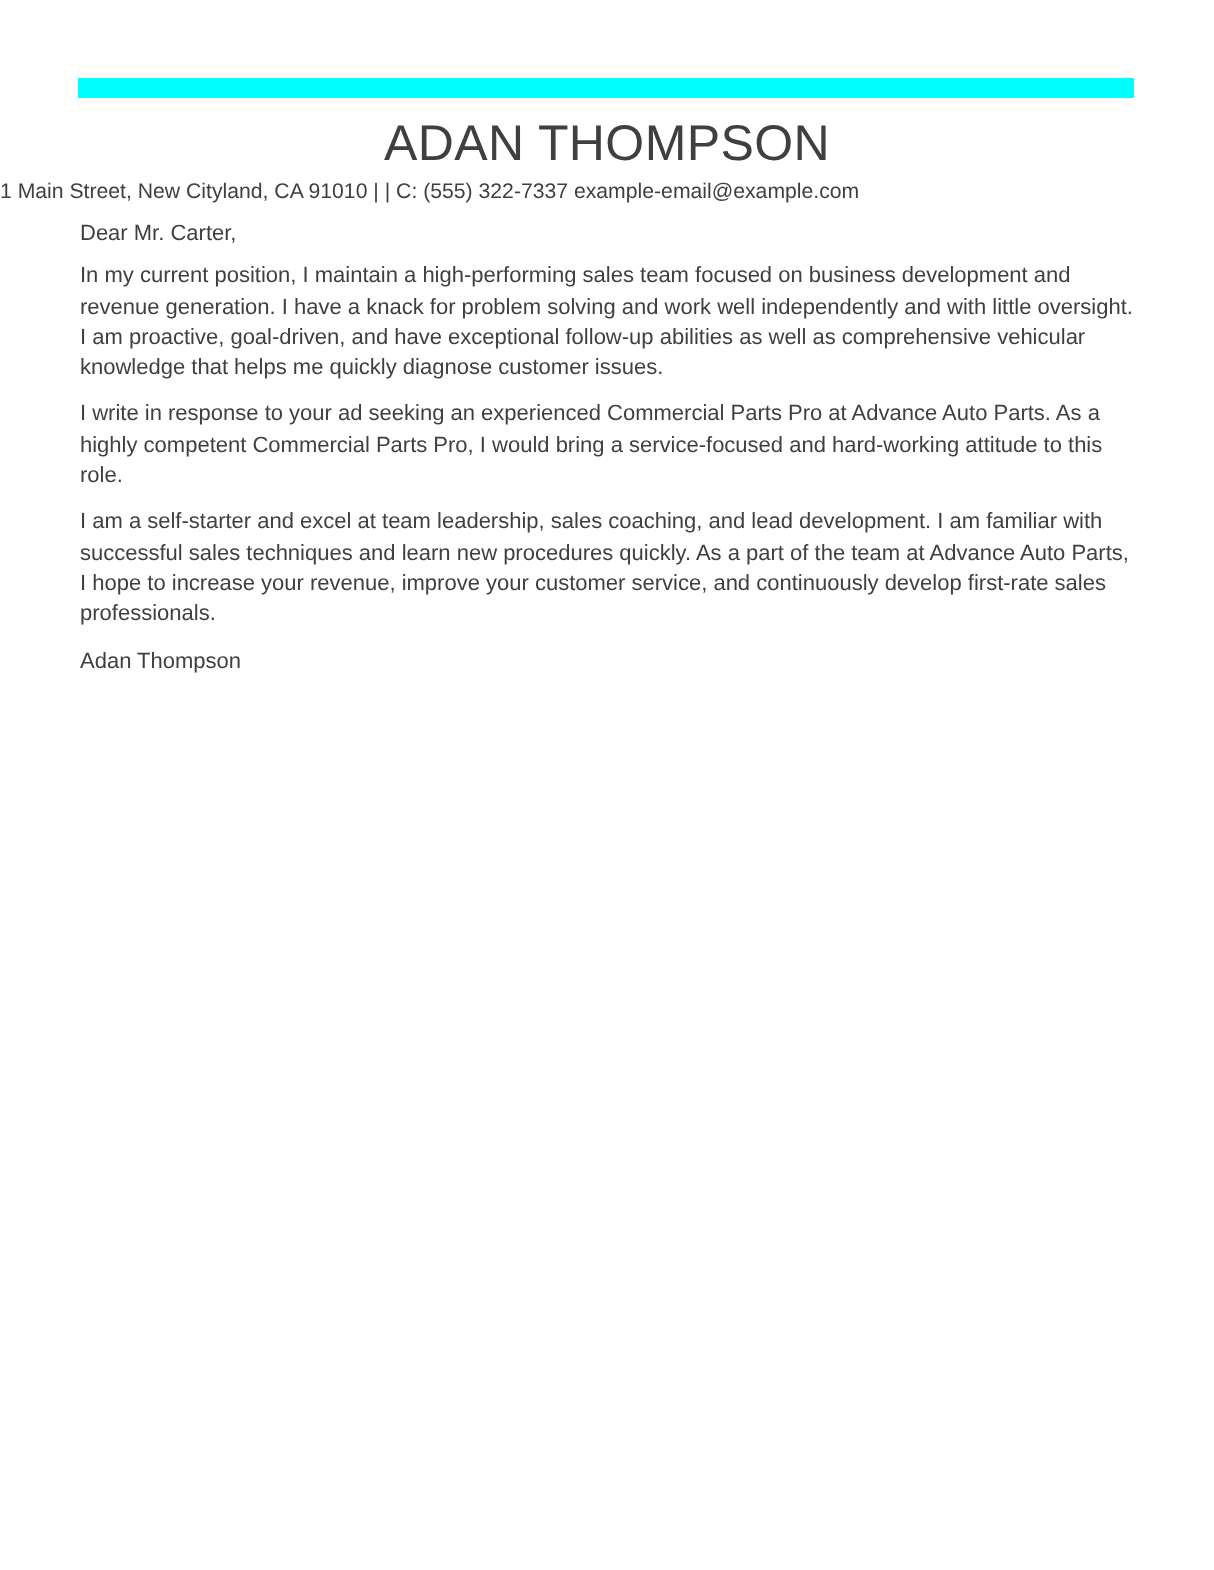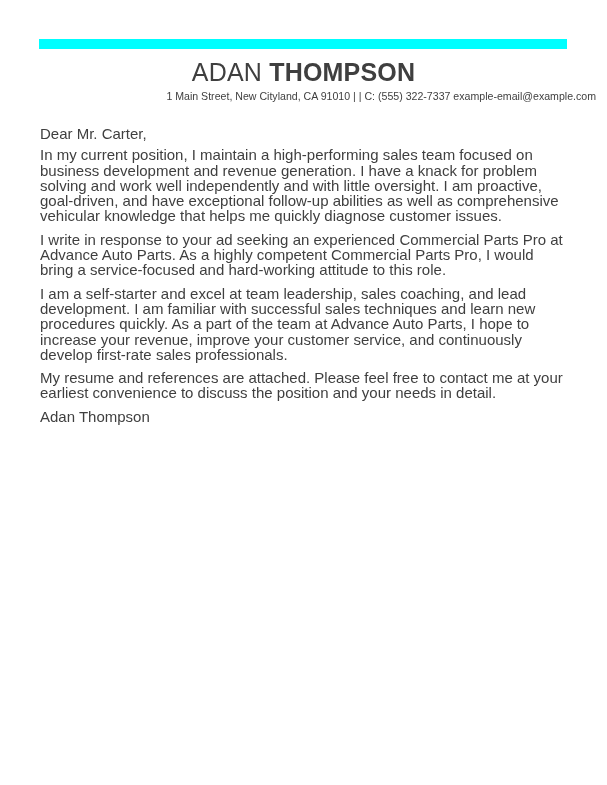--- a/index.html
+++ b/index.html
@@ -33,40 +33,39 @@
       left: 0;
       top: 58px;
       width: 607px;
       text-align: center;
       font-size: 25px;
       line-height: 28px;
       color: #3f3f3f;
       letter-spacing: 0.2px;
     }
     .header-name .first { font-weight: normal; }
-    .header-name .last { font-weight: bold; }
+    .header-name .last { font-weight: normal; }
     .contact-line {
       position: absolute;
       left: 0;
       top: 89px;
       width: 596px;
-      text-align: right;
+      text-align: left;
       font-size: 10.6px;
       line-height: 14px;
       color: #3f3f3f;
     }
     .body-text {
       position: absolute;
       left: 40px;
       top: 110px;
       width: 530px;
-      font-size: 15px;
+      font-size: 11px;
       line-height: 15.3px;
       color: #3f3f3f;
-      margin-top: 16px;
     }
     .body-text p {
       margin: 0 0 8px 0;
     }
     .body-text p.salutation { margin-bottom: 6px; }
     .body-text p.closing { margin-bottom: 30px; }
     .body-text p.signature { margin: 0; }
   </style>
 </head>
 <body>
@@ -79,16 +78,15 @@
     <span class="last">THOMPSON</span>
   </div>
 
   <div class="contact-line">1 Main Street, New Cityland, CA 91010 | | C: (555) 322-7337 example-email@example.com</div>
 
   <div class="body-text">
     <p class="salutation">Dear Mr. Carter,</p>
     <p>In my current position, I maintain a high-performing sales team focused on business development and revenue generation. I have a knack for problem solving and work well independently and with little oversight. I am proactive, goal-driven, and have exceptional follow-up abilities as well as comprehensive vehicular knowledge that helps me quickly diagnose customer issues.</p>
     <p>I write in response to your ad seeking an experienced Commercial Parts Pro at Advance Auto Parts. As a highly competent Commercial Parts Pro, I would bring a service-focused and hard-working attitude to this role.</p>
     <p>I am a self-starter and excel at team leadership, sales coaching, and lead development. I am familiar with successful sales techniques and learn new procedures quickly. As a part of the team at Advance Auto Parts, I hope to increase your revenue, improve your customer service, and continuously develop first-rate sales professionals.</p>
-    <p>My resume and references are attached. Please feel free to contact me at your earliest convenience to discuss the position and your needs in detail.</p>
     <p class="signature">Adan Thompson</p>
   </div>
 </div>
 
 </body></html>

